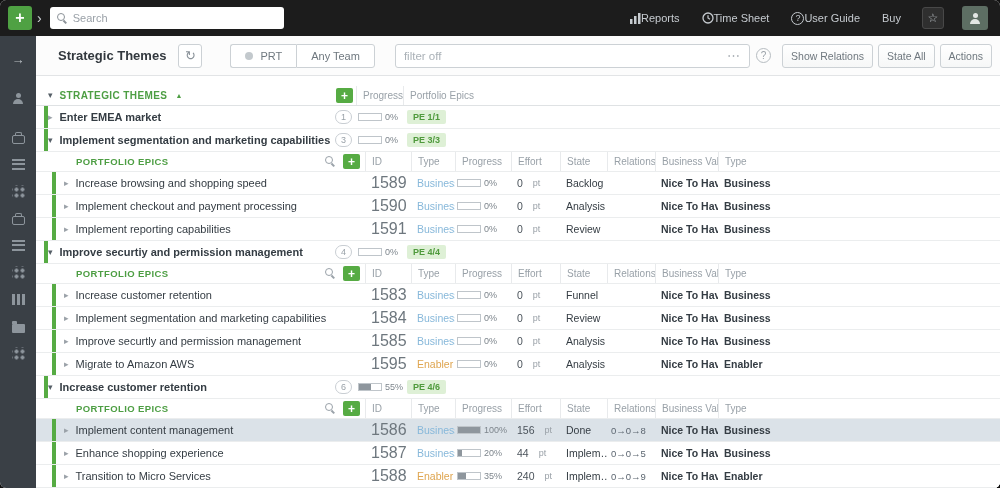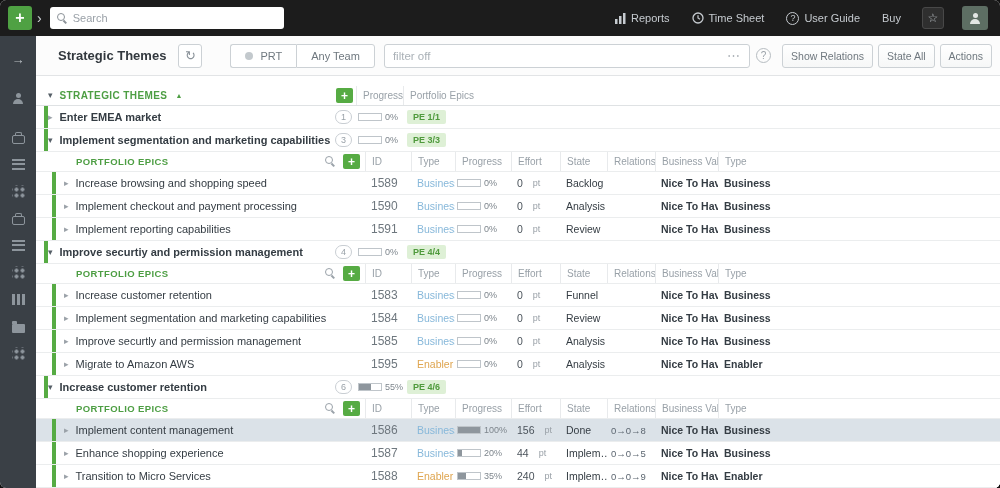--- a/index.html
+++ b/index.html
@@ -10,21 +10,21 @@
 .topbar{height:36px;background:#1c1c1c;display:flex;align-items:center;padding:0 12px 0 8px}
 .add-btn{width:24px;height:24px;background:#4fa143;border:none;border-radius:3px;color:#fff;font-size:16px;font-weight:bold;cursor:pointer;flex:none}
 .add-caret{color:#cfd3d7;font-size:14px;margin:0 8px 0 5px;cursor:pointer}
 .search{width:234px;height:22px;background:#fff;border-radius:3px;display:flex;align-items:center;padding:0 7px;gap:5px}
 .mag{width:11px;height:11px;position:relative;flex:none}
 .mag::before{content:'';position:absolute;width:6px;height:6px;border:1.5px solid #8b9298;border-radius:50%;left:0;top:0}
 .mag::after{content:'';position:absolute;width:4px;height:1.5px;background:#8b9298;transform:rotate(45deg);left:6px;top:8px}
 .search input{border:none;outline:none;flex:1;font-size:11px;color:#333;background:transparent}
 .search input::placeholder{color:#9aa1a8}
 .tb-spacer{flex:1}
-.nav-item{display:flex;align-items:center;gap:5px;color:#c6cbd0;font-size:11px;margin:0 11px;cursor:pointer;white-space:nowrap}
+.nav-item{display:flex;align-items:center;color:#c6cbd0;font-size:11px;margin:0 11px;cursor:pointer;white-space:nowrap}
 .q-circle{width:13px;height:13px;border:1px solid #c6cbd0;border-radius:50%;font-size:9px;display:flex;align-items:center;justify-content:center;color:#c6cbd0}
 .icon-btn{width:22px;height:22px;border-radius:3px;background:#2f2f2f;border:1px solid #484848;display:flex;align-items:center;justify-content:center;margin-left:10px;cursor:pointer}
 .icon-btn .star{color:#b9bfc4;font-size:12px;line-height:1}
 .icon-btn.avatar{background:#5d6e63;border:none;width:26px;height:24px;margin-left:18px}
 .person{width:10px;height:11px;position:relative}
 .person::before{content:'';position:absolute;left:2.5px;top:0;width:5px;height:5px;border-radius:50%;background:#e3e7e4}
 .person::after{content:'';position:absolute;left:0;top:6px;width:10px;height:5px;border-radius:5px 5px 0 0;background:#e3e7e4}
 
 .sidebar{position:absolute;left:0;top:36px;width:36px;bottom:0;background:#3a4046;display:flex;flex-direction:column;align-items:center;padding-top:10px}
 .si{width:36px;height:27px;display:flex;align-items:center;justify-content:center;cursor:pointer;flex:none}
@@ -38,21 +38,21 @@
 .ic-lines{width:13px;height:11px;background:repeating-linear-gradient(to bottom,#8d959c 0 2px,transparent 2px 4.5px)}
 .ic-grid{width:13px;height:13px;background-image:radial-gradient(#8d959c 1.6px,transparent 1.8px);background-size:6px 6px;background-position:1.5px 1.5px}
 .ic-folder{width:13px;height:9px;background:#8d959c;border-radius:1px;position:relative;margin-top:3px}
 .ic-folder::before{content:'';position:absolute;left:0;top:-2.5px;width:5px;height:2.5px;background:#8d959c;border-radius:1px 1px 0 0}
 .ic-board{width:13px;height:11px;background:repeating-linear-gradient(to right,#8d959c 0 3px,transparent 3px 5px)}
 
 .main{position:absolute;left:36px;top:36px;right:0;bottom:0;display:flex;flex-direction:column;background:#fff}
 .toolbar{height:40px;border-bottom:1px solid #e2e4e6;display:flex;align-items:center;padding:0 8px 0 22px;background:#fcfcfc}
 .vt-title{font-size:13px;font-weight:bold;color:#32383e;margin-right:12px;white-space:nowrap}
 .sq-btn{width:24px;height:24px;border:1px solid #ccd1d5;background:#fff;border-radius:3px;color:#8b939a;font-size:13px;cursor:pointer;margin-right:28px;line-height:1}
-.seg{display:flex;margin-right:9px}
+.seg{display:flex;margin-right:20px}
 .seg-btn{height:24px;padding:0 14px;border:1px solid #ccd1d5;background:#fff;font-size:11px;color:#6f787f;display:flex;align-items:center;gap:7px;cursor:pointer}
 .seg-btn.first{border-radius:3px 0 0 3px;border-right:none}
 .seg-btn.last{border-radius:0 3px 3px 0}
 .dot{width:8px;height:8px;border-radius:50%;background:#c3c9cd;display:inline-block}
 .filter-wrap{flex:1;height:24px;border:1px solid #ccd1d5;border-radius:3px;display:flex;align-items:center;padding:0 8px;background:#fff}
 .filter-wrap input{border:none;outline:none;flex:1;font-size:11.5px;color:#444}
 .filter-wrap input::placeholder{color:#aab1b7}
 .dots{color:#9aa1a8;font-size:13px;cursor:pointer;letter-spacing:1px;line-height:1}
 .help-circle{width:15px;height:15px;border:1px solid #b6bcc1;border-radius:50%;color:#9aa1a8;font-size:10px;display:flex;align-items:center;justify-content:center;margin:0 6px;cursor:pointer;flex:none}
 .tb-btn{height:24px;padding:0 8px;border:1px solid #ccd1d5;background:linear-gradient(#fff,#f6f7f7);border-radius:3px;font-size:10.5px;color:#6f787f;cursor:pointer;margin-left:5px;white-space:nowrap}
@@ -83,21 +83,21 @@
 .colhead{font-size:10px;color:#99a1a8;padding-left:6px;border-left:1px solid #e8eaec;white-space:nowrap}
 .th-title{font-size:10px;font-weight:bold;color:#4d9e43;letter-spacing:.4px;cursor:pointer}
 .sort{font-size:7px;color:#4d9e43;margin-left:1px}
 .pe-title{font-size:9.5px;font-weight:bold;color:#4d9e43;letter-spacing:.4px;margin-left:12px;cursor:pointer}
 .pe-icons{margin-left:auto;display:flex;align-items:center;gap:7px;margin-right:5px}
 .plus-sm{width:17px;height:15px;background:#56ab43;border:none;border-radius:2px;color:#fff;font-size:12px;font-weight:bold;line-height:12px;cursor:pointer}
 .t-name .plus-sm{margin-left:auto;margin-right:3px}
 .mag-sm{width:11px;height:11px;position:relative;cursor:pointer}
 .mag-sm::before{content:'';position:absolute;width:6px;height:6px;border:1.5px solid #9aa2a9;border-radius:50%;left:0;top:0}
 .mag-sm::after{content:'';position:absolute;width:4px;height:1.5px;background:#9aa2a9;transform:rotate(45deg);left:6px;top:8px}
-.idc{font-size:12px;color:#6e777e;padding-left:6px}
+.idc{font-size:16px;color:#6e777e;padding-left:6px}
 .typec{font-size:10.5px;padding-left:6px}
 .typec.business{color:#87b8da}
 .typec.enabler{color:#dfa54f}
 .effort{font-size:10.5px;color:#4a525a;padding-left:6px}
 .unit{font-size:9px;color:#9aa1a8;margin-left:10px}
 .statec{font-size:10.5px;color:#343c43;padding-left:6px;white-space:nowrap}
 .relc{font-size:9.5px;color:#5c6670;padding-left:4px;white-space:nowrap}
 .bvc{font-size:10.5px;font-weight:bold;color:#343c43;padding-left:6px;white-space:nowrap}
 .type2c{font-size:10.5px;font-weight:bold;color:#343c43;padding-left:6px}
 .t-pe{padding-left:0}

